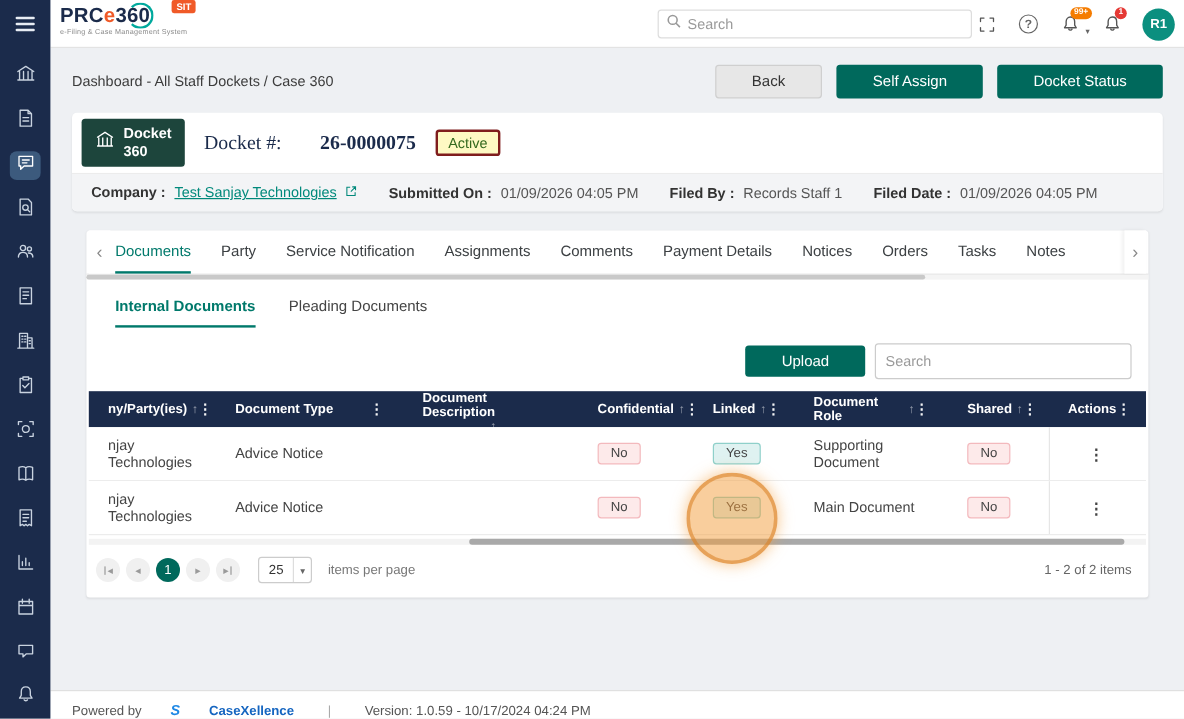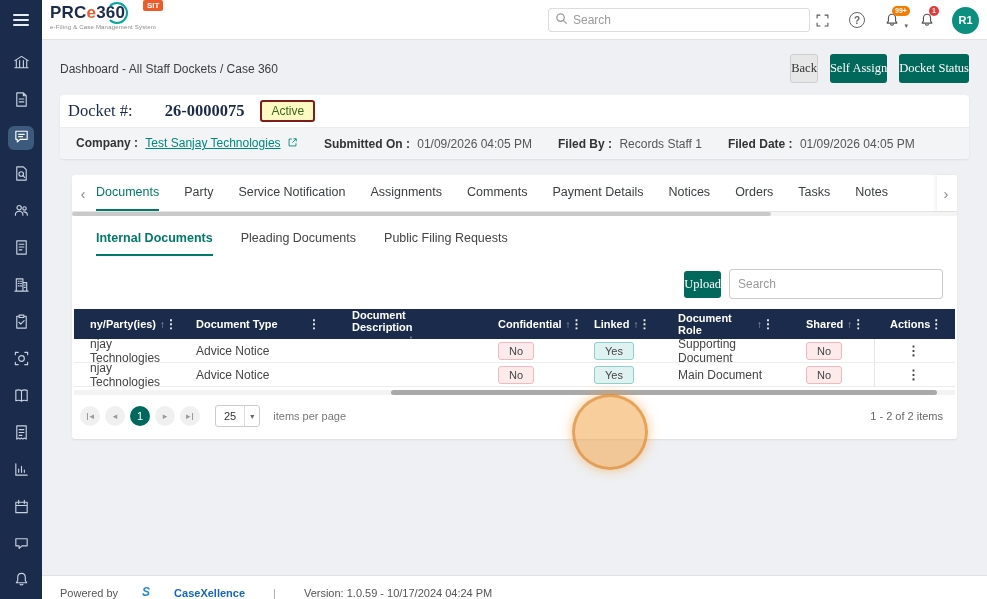--- a/index.html
+++ b/index.html
@@ -50,21 +50,21 @@
   .badge-pill.red { background:#e53935; left:12px; }
   .bell-caret { position:absolute; right:-6px; bottom:0px; font-size:7px; color:#666; }
   .avatar { width:27px; height:27px; border-radius:50%; background:#0b8f7f; color:#fff; font-size:11px; font-weight:bold; display:flex; align-items:center; justify-content:center; cursor:pointer; }
 
   
   .main { position:absolute; left:42px; top:40px; width:945px; height:535px; padding:14px 18px 0; }
 
   .crumb-row { display:flex; align-items:center; }
   .breadcrumb { font-size:12px; color:#3c3c3c; cursor:pointer; }
   .crumb-actions { margin-left:auto; display:flex; gap:12px; }
-  .btn { border:none; border-radius:3px; font-size:12.5px; font-family:Liberation Serif, serif; padding:6px 0; cursor:pointer; }
+  .btn { border:none; border-radius:3px; font-size:12.5px; font-family:Liberation Sans, sans-serif; padding:6px 30px; cursor:pointer; }
   .btn-gray { background:#e7e7e7; border:1px solid #cfcfcf; color:#333; }
   .btn-teal { background:#00695c; color:#fff; }
 
   .docket-card { margin-top:12px; background:#fff; border-radius:4px; box-shadow:0 1px 2px rgba(0,0,0,.08); }
   .docket-top { display:flex; align-items:center; padding:5px 8px; gap:16px; }
   .docket-badge { background:#1d453c; color:#fff; border-radius:3px; display:flex; align-items:center; gap:7px; padding:5px 11px; cursor:default; }
   .docket-badge svg { stroke:#fff; fill:none; stroke-width:1.2; }
   .docket-badge .lines { font-size:12px; font-weight:bold; line-height:1.25; }
   .docket-title { font-family:"Liberation Serif", serif; font-size:16.5px; color:#1b2b4b; }
   .docket-title b { font-weight:600;margin-left:28px; }
@@ -96,21 +96,21 @@
   .toolbar-search::placeholder { color:#9a9a9a; }
 
   
   .grid { margin:0 2px; }
   .thead { display:flex; background:#1b2b4b; color:#fff; height:30px; font-size:11px; font-weight:bold; }
   .th, .td { display:flex; align-items:center; padding:0 16px; }
   .c0 { width:106px; } .c1 { width:156px; } .c2 { width:146px;flex-direction:column; } .c3 { width:96px; }
   .c4 { width:84px; } .c5 { width:128px; } .c6 { width:84px; } .c7 { width:78px; }
   .th .sort { margin-left:4px; opacity:.55; font-size:10px; font-weight:normal; cursor:pointer; }
   .th .kebab { margin-left:auto; font-size:12px; cursor:pointer; opacity:.95; }
-  .tr { display:flex; height:24px; background:#fff; border-bottom:1px solid #ececec; font-size:12px; color:#444; }
+  .tr { display:flex; height:45px; background:#fff; border-bottom:1px solid #ececec; font-size:12px; color:#444; }
   .td.actions { border-left:1px solid #e6e6e6; justify-content:center; }
   .row-kebab { font-size:13px; font-weight:bold; color:#444; cursor:pointer; }
   .pill { font-size:11px; padding:2px 10px; border-radius:3px; }
   .pill-no { background:#fdeaea; border:1px solid #f3b9bd; color:#444; }
   .pill-yes { background:#dff2f1; border:1px solid #8fd0ca; color:#444; }
 
   .h-scroll { height:5px; background:#f3f3f3; margin:3px 2px 0; position:relative; }
   .h-scroll .thumb { position:absolute; left:36%; width:62%; top:0; height:5px; background:#a9a9a9; border-radius:3px; cursor:grab; }
 
   
@@ -279,20 +279,26 @@
     </div>
     <div class="crumb-actions">
       <button class="btn btn-gray">Back</button>
       <button class="btn btn-teal">Self Assign</button>
       <button class="btn btn-teal">Docket Status</button>
     </div>
   </div>
 
   <section class="docket-card">
     <div class="docket-top">
+      <div class="docket-badge">
+        <span><svg width="17" height="17" viewBox="0 0 18 18">
+              <path d="M2 7 L9 2.5 L16 7 M3.5 7 V14 M7 7 V14 M11 7 V14 M14.5 7 V14 M2 14.5 H16"></path>
+            </svg></span>
+        <span class="lines"><span>Docket</span><br><span>360</span></span>
+      </div>
       <div class="docket-title">
         <span>Docket #:</span>
         <b>26-0000075</b>
       </div>
       <span class="status-badge">Active</span>
     </div>
     <div class="docket-meta">
       <span>
         <span class="meta-label">Company :</span>
         <span class="meta-link">Test Sanjay Technologies</span>
@@ -330,21 +336,20 @@
       <span class="tab">Notes</span>
       <span class="tab-arrow right">›</span>
     </div>
     <div class="tab-scrollbar">
         <div class="thumb"></div>
       </div>
 
     <div class="subtabs">
       <span class="subtab active">Internal Documents</span>
       <span class="subtab">Pleading Documents</span>
-      <span class="subtab">Public Filing Requests</span>
     </div>
 
     <div class="toolbar">
       <button class="btn btn-teal">Upload</button>
       <input type="text" class="toolbar-search" placeholder="Search" style="">
     </div>
 
     <div class="grid">
       <div class="thead">
         <div class="th c0">

